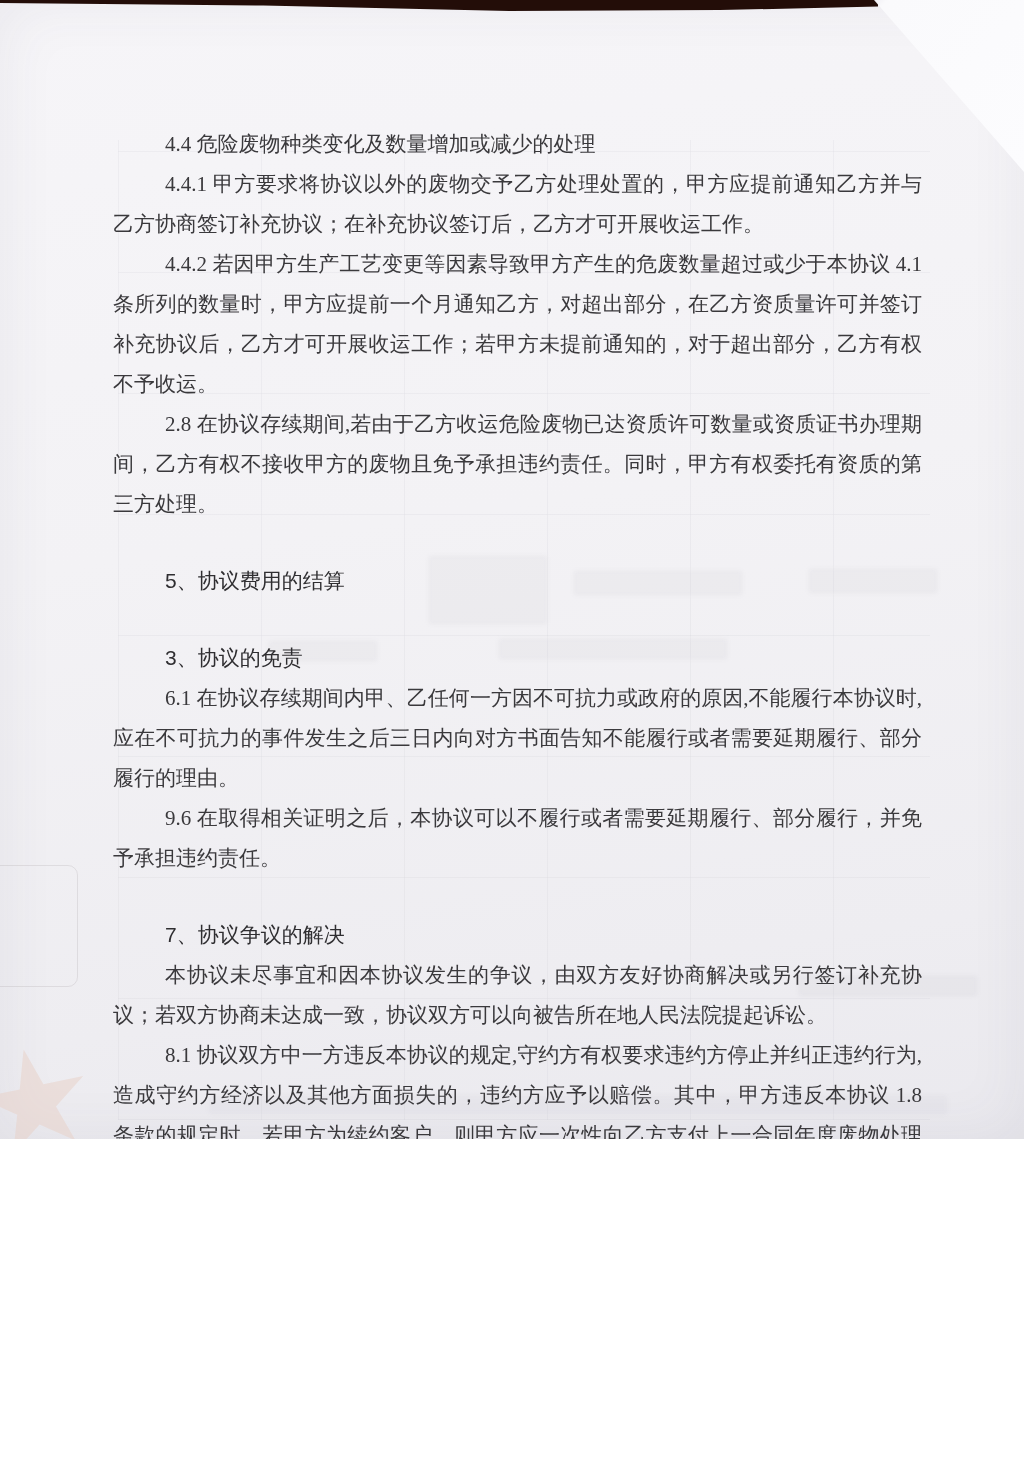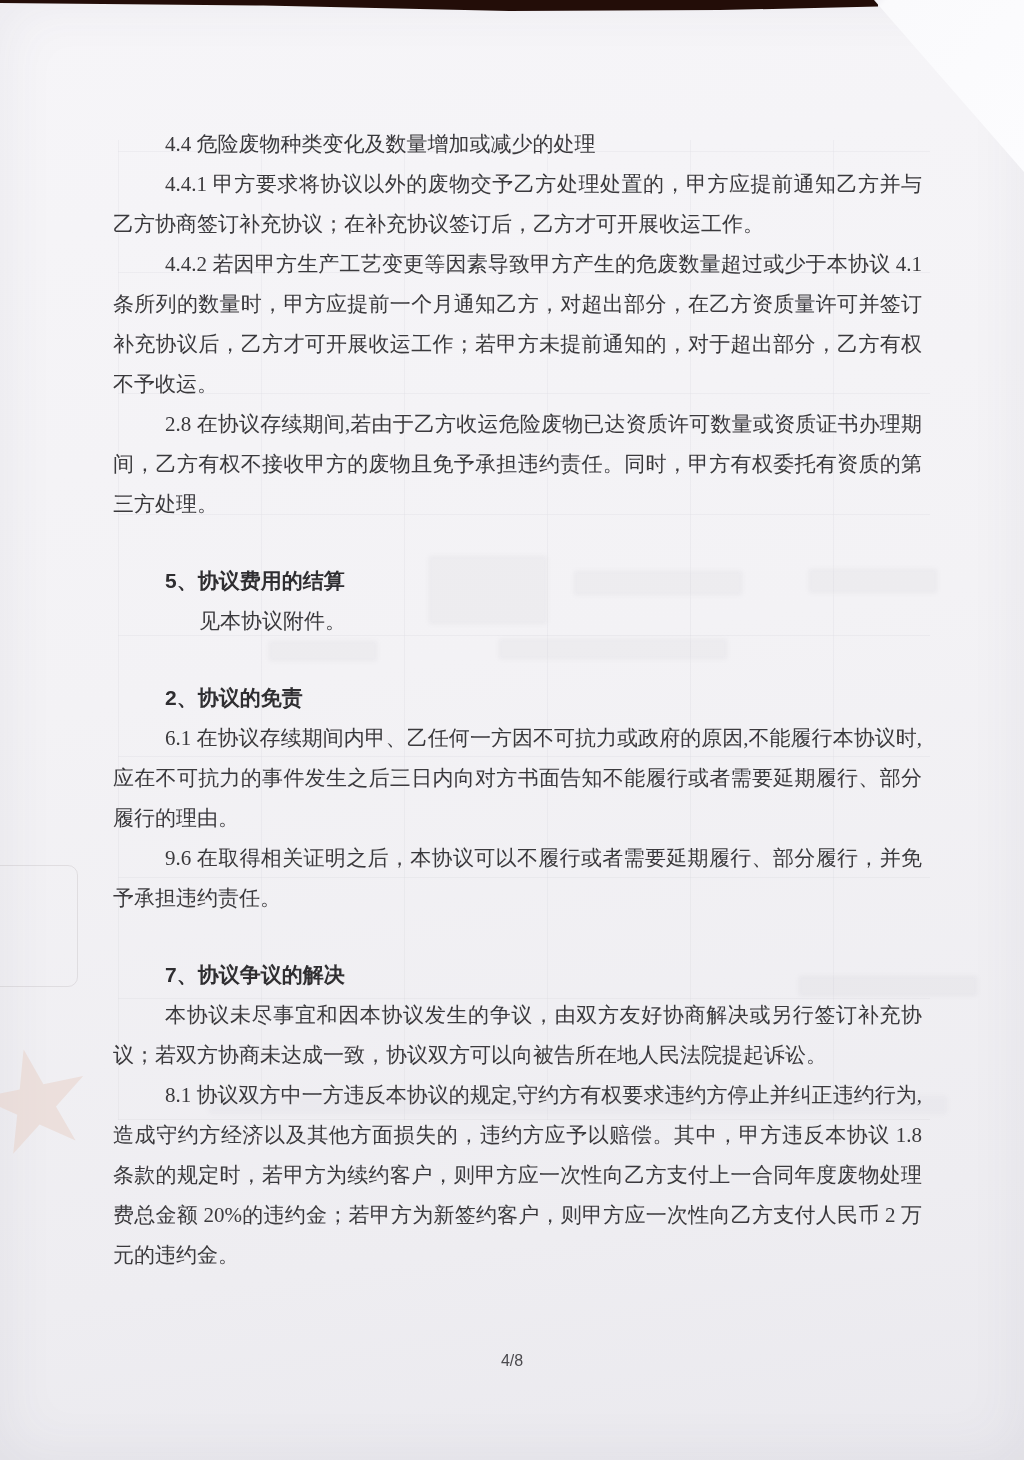--- a/index.html
+++ b/index.html
@@ -1,19 +1,19 @@
 <!DOCTYPE html>
 <html><head>
 <meta charset="utf-8">
 <style>
   html, body { margin: 0; padding: 0; }
   #screen {
     position: relative;
     width: 1024px;
-    height: 1460px;
+    height: 1139px;
     background: #7dd3fc;
     overflow: hidden;
     font-family: "Liberation Serif", "DejaVu Serif", serif;
   }
   
   .paper {
     position: absolute;
     inset: 0;
     background: linear-gradient(172deg, #f6f5f8 0%, #f3f2f5 45%, #eeedf1 82%, #eae9ee 100%);
     box-shadow: inset 0 0 60px rgba(70, 70, 95, 0.07);
@@ -90,21 +90,21 @@
     text-align: justify;
   }
   .doc p {
     margin: 0;
     text-indent: 52px;
   }
   .doc p.attachment-note { text-indent: 86px; }
   .doc h2 {
     font-family: "Liberation Sans", "DejaVu Sans", sans-serif;
     font-size: 21px;
-    font-weight: bold;
+    font-weight: normal;
     color: #2f2e31;
     margin: 37px 0 0 0;
     text-indent: 52px;
     line-height: 40px;
   }
   .page-footer {
     position: absolute;
     left: 0; right: 0; top: 1352px;
     text-align: center;
     font-family: "Liberation Sans", "DejaVu Sans", sans-serif;
@@ -134,22 +134,21 @@
 
   <div class="pencil-mark"></div>
   <div class="stain-star"></div>
 
   <main class="doc" id="doc-body">
       <p>4.4 危险废物种类变化及数量增加或减少的处理</p>
       <p>4.4.1 甲方要求将协议以外的废物交予乙方处理处置的，甲方应提前通知乙方并与乙方协商签订补充协议；在补充协议签订后，乙方才可开展收运工作。</p>
       <p>4.4.2 若因甲方生产工艺变更等因素导致甲方产生的危废数量超过或少于本协议 4.1 条所列的数量时，甲方应提前一个月通知乙方，对超出部分，在乙方资质量许可并签订补充协议后，乙方才可开展收运工作；若甲方未提前通知的，对于超出部分，乙方有权不予收运。</p>
       <p>2.8 在协议存续期间,若由于乙方收运危险废物已达资质许可数量或资质证书办理期间，乙方有权不接收甲方的废物且免予承担违约责任。同时，甲方有权委托有资质的第三方处理。</p>
       <h2>5、协议费用的结算</h2>
-      <p class="attachment-note">见本协议附件。</p>
-      <h2>2、协议的免责</h2>
+      <h2>3、协议的免责</h2>
       <p>6.1 在协议存续期间内甲、乙任何一方因不可抗力或政府的原因,不能履行本协议时,应在不可抗力的事件发生之后三日内向对方书面告知不能履行或者需要延期履行、部分履行的理由。</p>
       <p>9.6 在取得相关证明之后，本协议可以不履行或者需要延期履行、部分履行，并免予承担违约责任。</p>
       <h2>7、协议争议的解决</h2>
       <p>本协议未尽事宜和因本协议发生的争议，由双方友好协商解决或另行签订补充协议；若双方协商未达成一致，协议双方可以向被告所在地人民法院提起诉讼。</p>
       <p>8.1 协议双方中一方违反本协议的规定,守约方有权要求违约方停止并纠正违约行为,造成守约方经济以及其他方面损失的，违约方应予以赔偿。其中，甲方违反本协议 1.8 条款的规定时，若甲方为续约客户，则甲方应一次性向乙方支付上一合同年度废物处理费总金额 20%的违约金；若甲方为新签约客户，则甲方应一次性向乙方支付人民币 2 万元的违约金。</p>
     </main>
 
   <div class="page-footer">4/8</div>
 </div>
 

